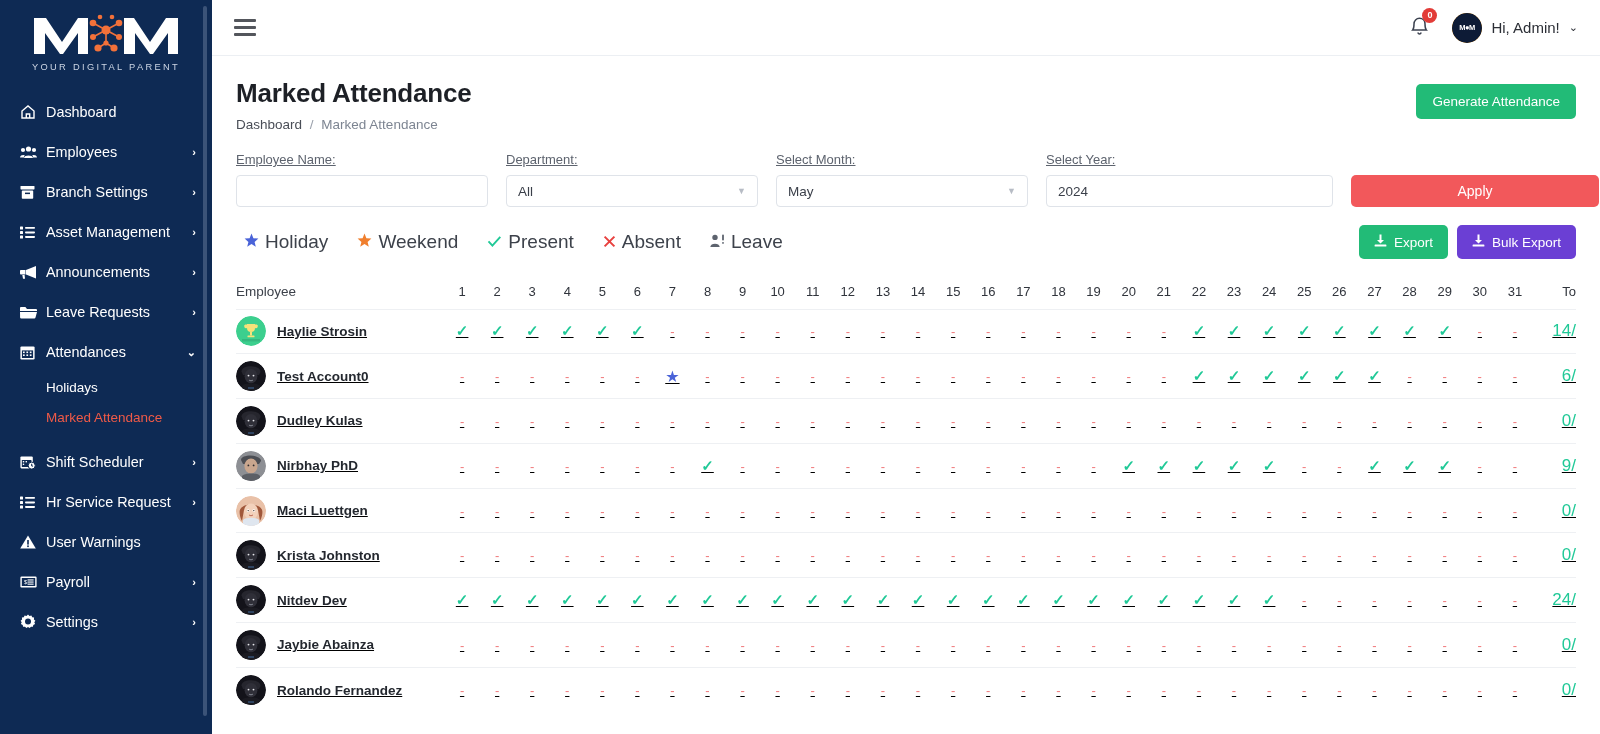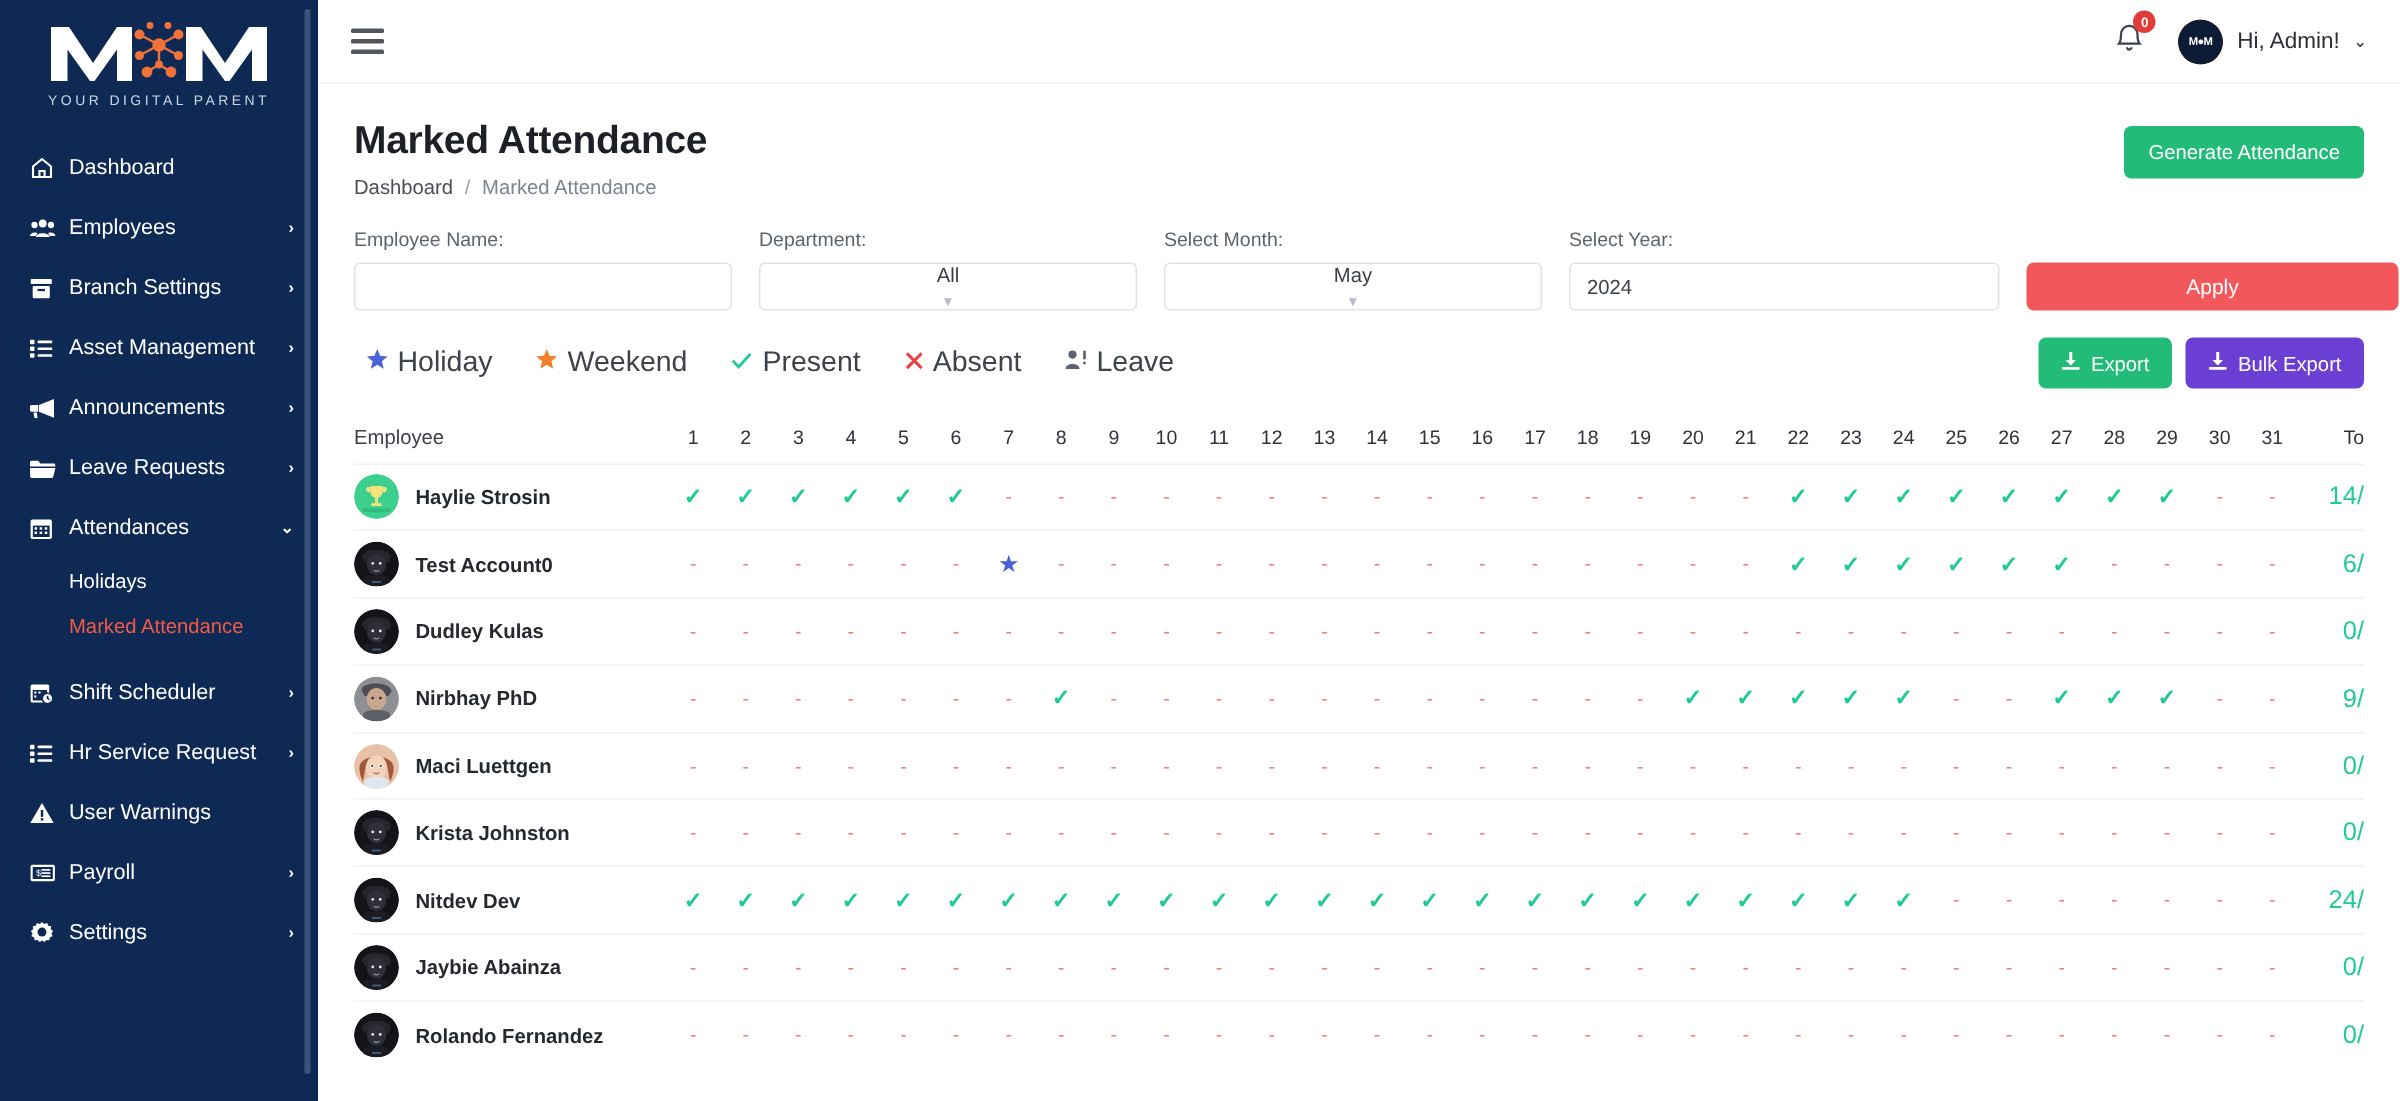--- a/index.html
+++ b/index.html
@@ -71,28 +71,28 @@
 
   .gen-btn {
     position: absolute; right: 24px; top: 84px;
     background: #22bb77; color: #fff; border: none; border-radius: 5px;
     font-size: 13.5px; padding: 10px 16px; cursor: pointer;
     font-family: "Liberation Sans", sans-serif;
   }
 
   .filters { display: flex; margin-top: 20px; gap: 18px; align-items: flex-end; }
   .fgroup { display: flex; flex-direction: column; }
-  .flabel { font-size: 13px; color: #5d636e; margin-bottom: 8px; }
+  .flabel { font-size: 13px; color: #5d636e; margin-bottom: 8px; text-decoration: underline; }
   .finput {
     height: 32px; border: 1px solid #dfe3e9; border-radius: 4px;
     background: #fff; font-size: 13.5px; color: #3a3f49;
     padding: 0 11px; display: flex; align-items: center;
     font-family: "Liberation Sans", sans-serif; outline: none;
   }
-  .fselect { justify-content: space-between; flex-direction: column; }
+  .fselect { justify-content: space-between; }
   .fselect .dd { color: #b7bcc5; font-size: 9px; }
   .w-emp { width: 252px; }
   .w-dep { width: 252px; }
   .w-mon { width: 252px; }
   .w-yr  { width: 287px; }
   .apply-btn {
     width: 248px; height: 32px; background: #f2585b; color: #fff;
     border: none; border-radius: 5px; font-size: 14px; cursor: pointer;
     font-family: "Liberation Sans", sans-serif;
   }
@@ -114,21 +114,21 @@
     height: 430px; }
   table.att { border-collapse: collapse; table-layout: fixed; }
   table.att th, table.att td { padding: 0; }
   th.emp-h { width: 210px; text-align: left; padding-left: 14px;
     font-size: 13.5px; font-weight: 400; color: #3c414a; height: 34px;
     vertical-align: middle; }
   th.day-h { width: 35.8px; font-size: 13px; font-weight: 400;
     color: #30343c; height: 34px; text-align: center; vertical-align: middle; }
   th.tot-h { width: 44px; font-size: 13px; font-weight: 400; color: #30343c;
     text-align: right; padding-right: 4px; }
-  tr.erow { border-top: 1px solid #eef0f3; height: 44.8px; }
+  tr.erow { border-top: 1px solid #eef0f3; height: 44.8px; text-decoration: underline; }
   td.emp-c { padding-left: 14px; }
   .emp-cell { display: flex; align-items: center; gap: 11px; }
   .av { width: 30px; height: 30px; border-radius: 50%; overflow: hidden;
     flex: 0 0 30px; position: relative; }
   .emp-name { font-size: 13.5px; font-weight: bold; color: #24282f;
     white-space: nowrap; }
   td.mk { text-align: center; vertical-align: middle; }
   .m-dash { color: #f07a7c; font-size: 13px; }
   .m-check { color: #20c997; font-size: 15px; font-weight: bold; }
   .m-star { color: #4a63d8; font-size: 16px; }

